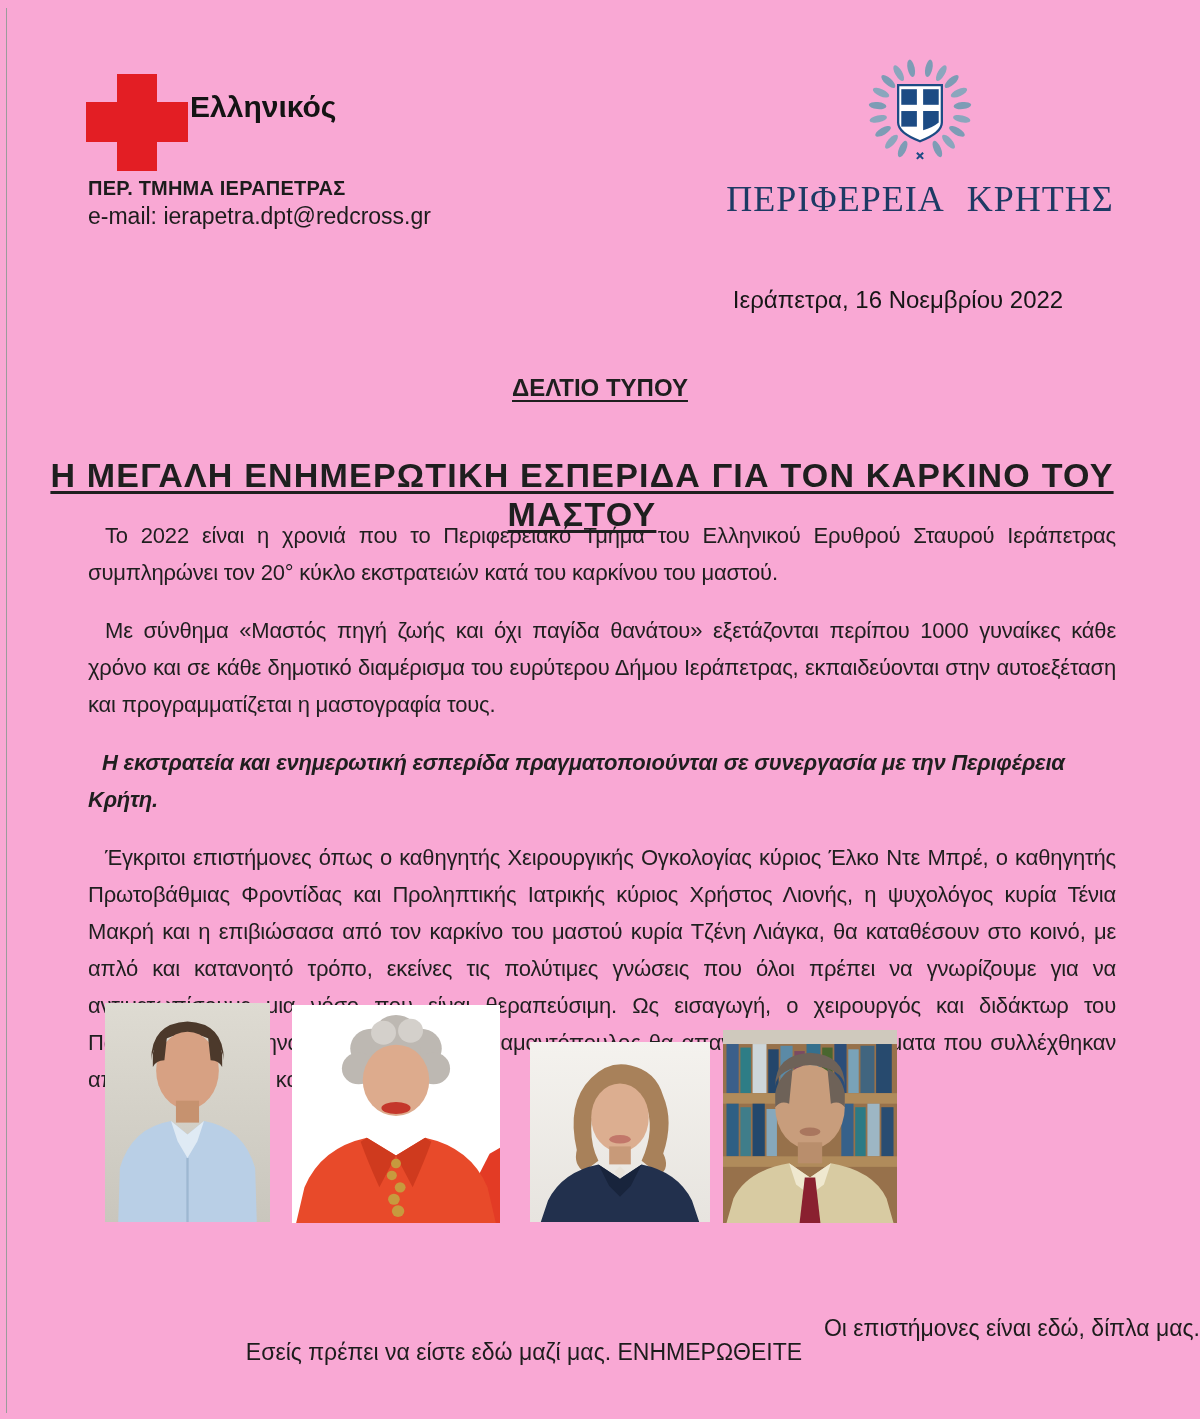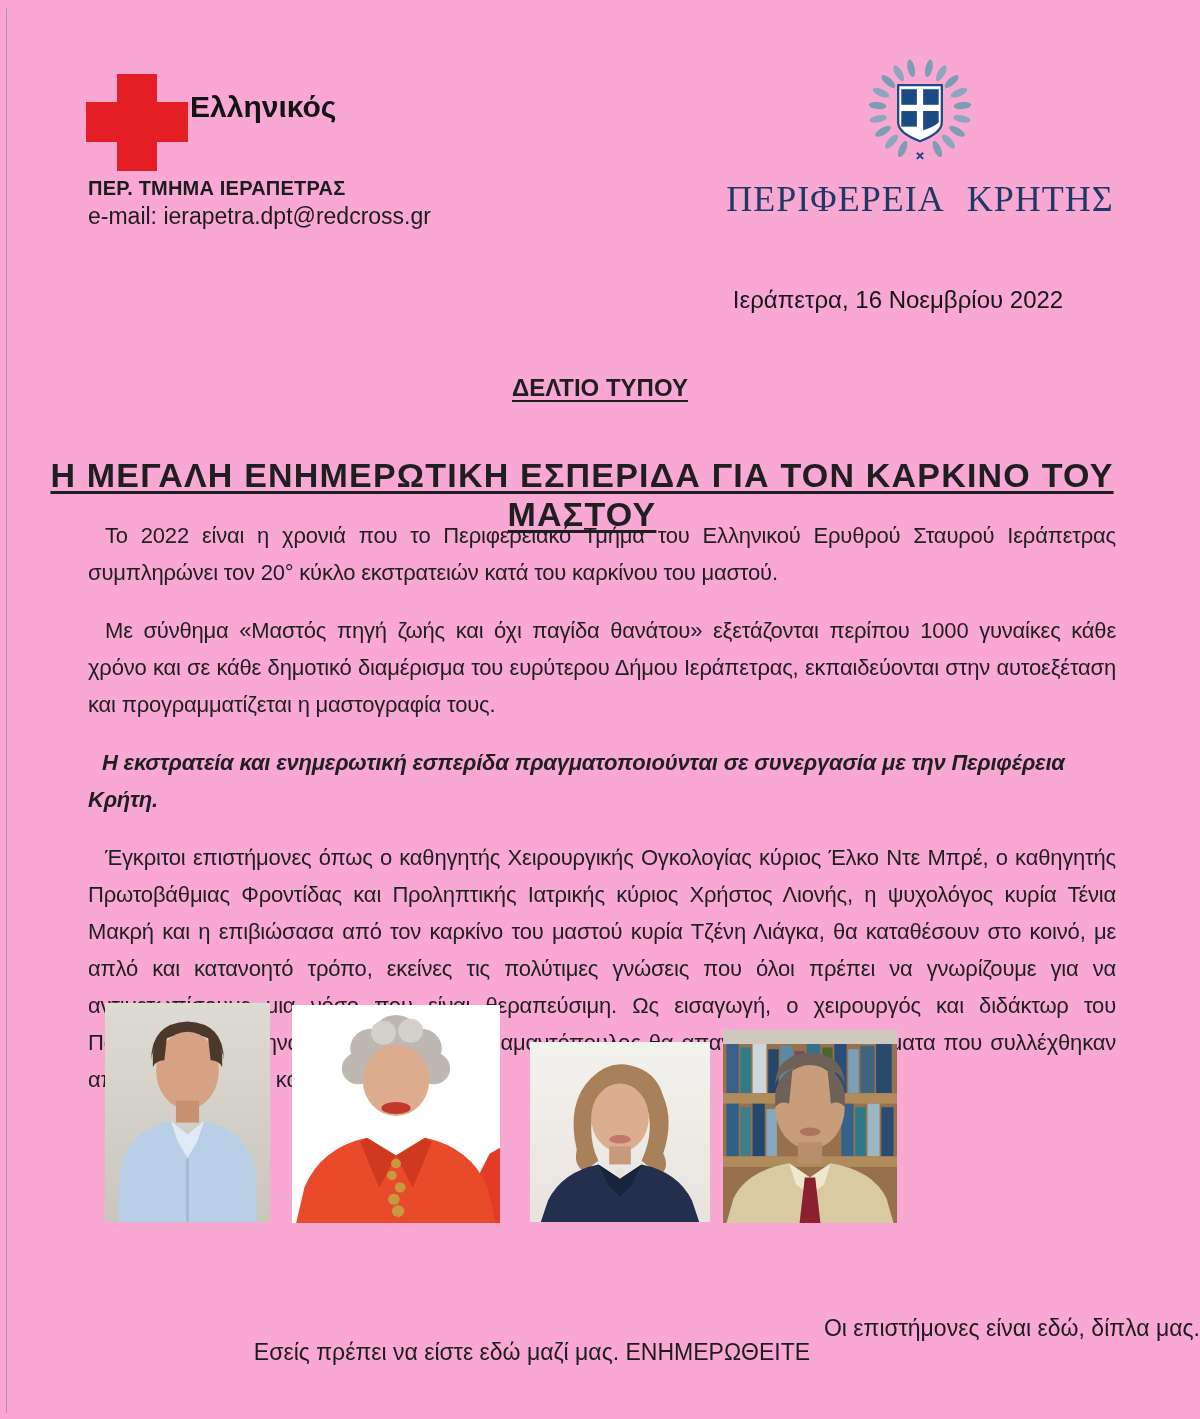--- a/index.html
+++ b/index.html
@@ -58,21 +58,21 @@
   
   .photo{position:absolute;}
   .photo svg{display:block;width:100%;height:100%;}
   #photo1{left:105px;top:1003px;width:165px;height:219px;}
   #photo2{left:292px;top:1005px;width:208px;height:218px;}
   #photo3{left:530px;top:1042px;width:180px;height:180px;}
   #photo4{left:723px;top:1030px;width:174px;height:193px;}
   
   .footer-line1{position:absolute;top:1291px;left:0;width:1200px;text-align:right;
     font-size:23px;color:#1c1c1c;margin-top:24px;}
-  .footer-line2{position:absolute;top:1339px;left:12px;width:1040px;text-align:center;
+  .footer-line2{position:absolute;top:1339px;left:4px;width:1040px;text-align:center;
     font-size:23px;color:#1c1c1c;}
 </style>
 </head>
 <body>
 
 <div class="page">
 
   <div class="left-rule"></div>
 
   <svg class="rc-cross" viewBox="0 0 102 97">

